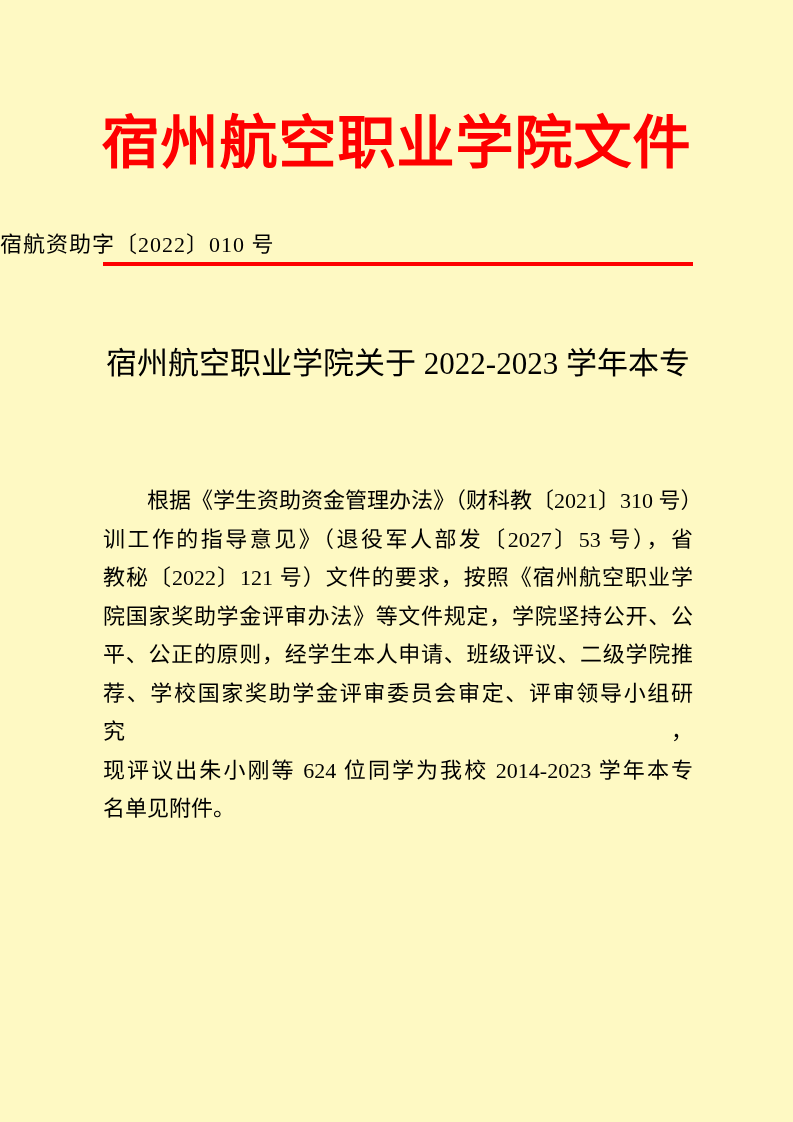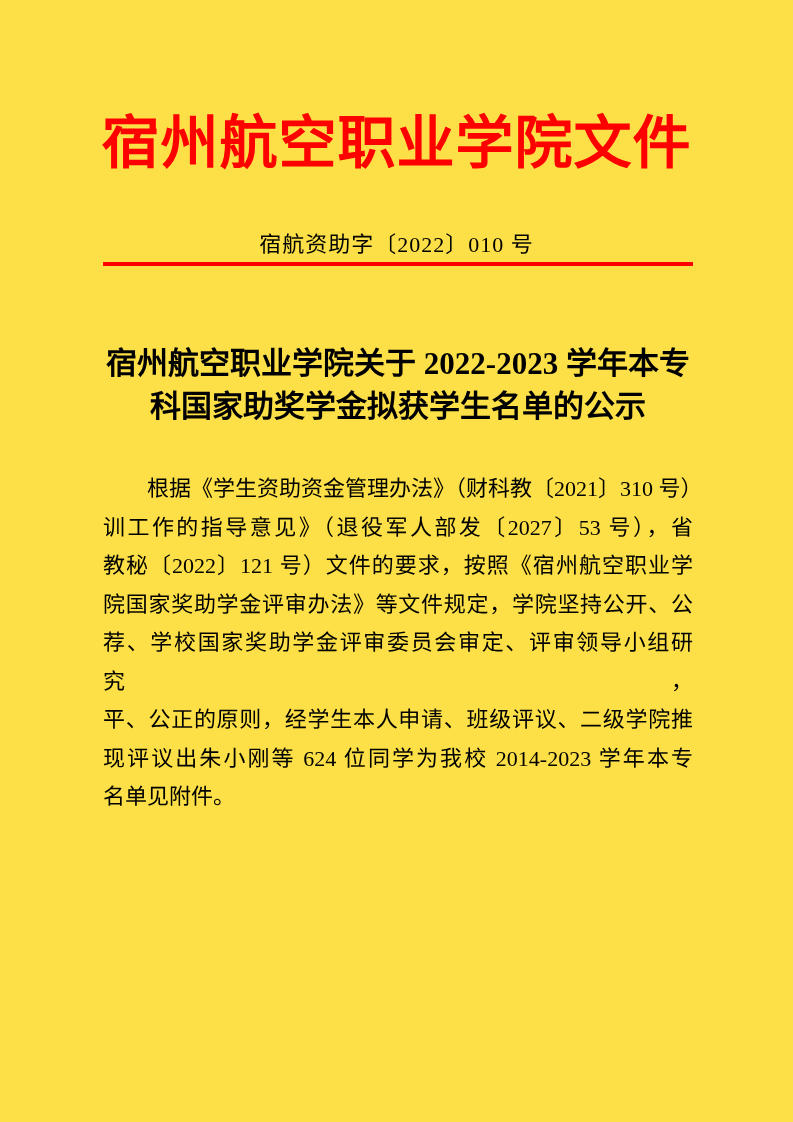--- a/index.html
+++ b/index.html
@@ -5,21 +5,21 @@
   html, body {
     margin: 0;
     padding: 0;
     background: #ffffff;
   }
   .page {
     position: relative;
     width: 793px;
     height: 1122px;
     margin: 0 auto;
-    background: #fde047;
+    background: #fef9c3;
     overflow: hidden;
     font-family: "Liberation Serif", "DejaVu Serif", serif;
     color: #000000;
   }
   .header-title {
     position: absolute;
     top: 96px;
     left: 0;
     width: 100%;
     text-align: center;
@@ -27,47 +27,47 @@
     font-weight: 700;
     letter-spacing: 1px;
     color: #fe0000;
     white-space: nowrap;
   }
   .doc-number {
     position: absolute;
     top: 226px;
     left: 0;
     width: 100%;
-    text-align: center;
+    text-align: left;
     font-size: 22px;
     letter-spacing: 1px;
     color: #000000;
   }
   .red-line {
     position: absolute;
     top: 262px;
     left: 103px;
     width: 590px;
     height: 4px;
     background: #fe0000;
   }
   .doc-title {
     position: absolute;
     top: 342px;
     left: 103px;
     width: 590px;
     text-align: center;
     font-size: 31px;
     line-height: 43px;
-    font-weight: 700;
+    font-weight: 400;
     color: #000000;
   }
   .body-text {
     position: absolute;
-    top: 470px;
+    top: 482px;
     left: 103px;
     width: 590px;
     font-size: 22px;
     line-height: 38.5px;
     color: #000000;
   }
   .body-line {
     text-align: justify;
     text-align-last: justify;
   }
@@ -85,27 +85,26 @@
 <div class="page">
 
   <div class="header-title">宿州航空职业学院文件</div>
 
   <div class="doc-number">宿航资助字〔2022〕010 号</div>
 
   <div class="red-line"></div>
 
   <div class="doc-title">
     <div>宿州航空职业学院关于 2022-2023 学年本专</div>
-    <div>科国家助奖学金拟获学生名单的公示</div>
   </div>
 
   <div class="body-text">
     <div class="body-line is-first">根据《学生资助资金管理办法》（财科教〔2021〕310 号）</div>
     <div class="body-line">训工作的指导意见》（退役军人部发〔2027〕53 号），省</div>
     <div class="body-line">教秘〔2022〕121 号）文件的要求，按照《宿州航空职业学</div>
     <div class="body-line">院国家奖助学金评审办法》等文件规定，学院坚持公开、公</div>
+    <div class="body-line">平、公正的原则，经学生本人申请、班级评议、二级学院推</div>
     <div class="body-line">荐、学校国家奖助学金评审委员会审定、评审领导小组研究，</div>
-    <div class="body-line">平、公正的原则，经学生本人申请、班级评议、二级学院推</div>
     <div class="body-line">现评议出朱小刚等 624 位同学为我校 2014-2023 学年本专</div>
     <div class="body-line is-last">名单见附件。</div>
   </div>
 
 </div>
 
 </body></html>

